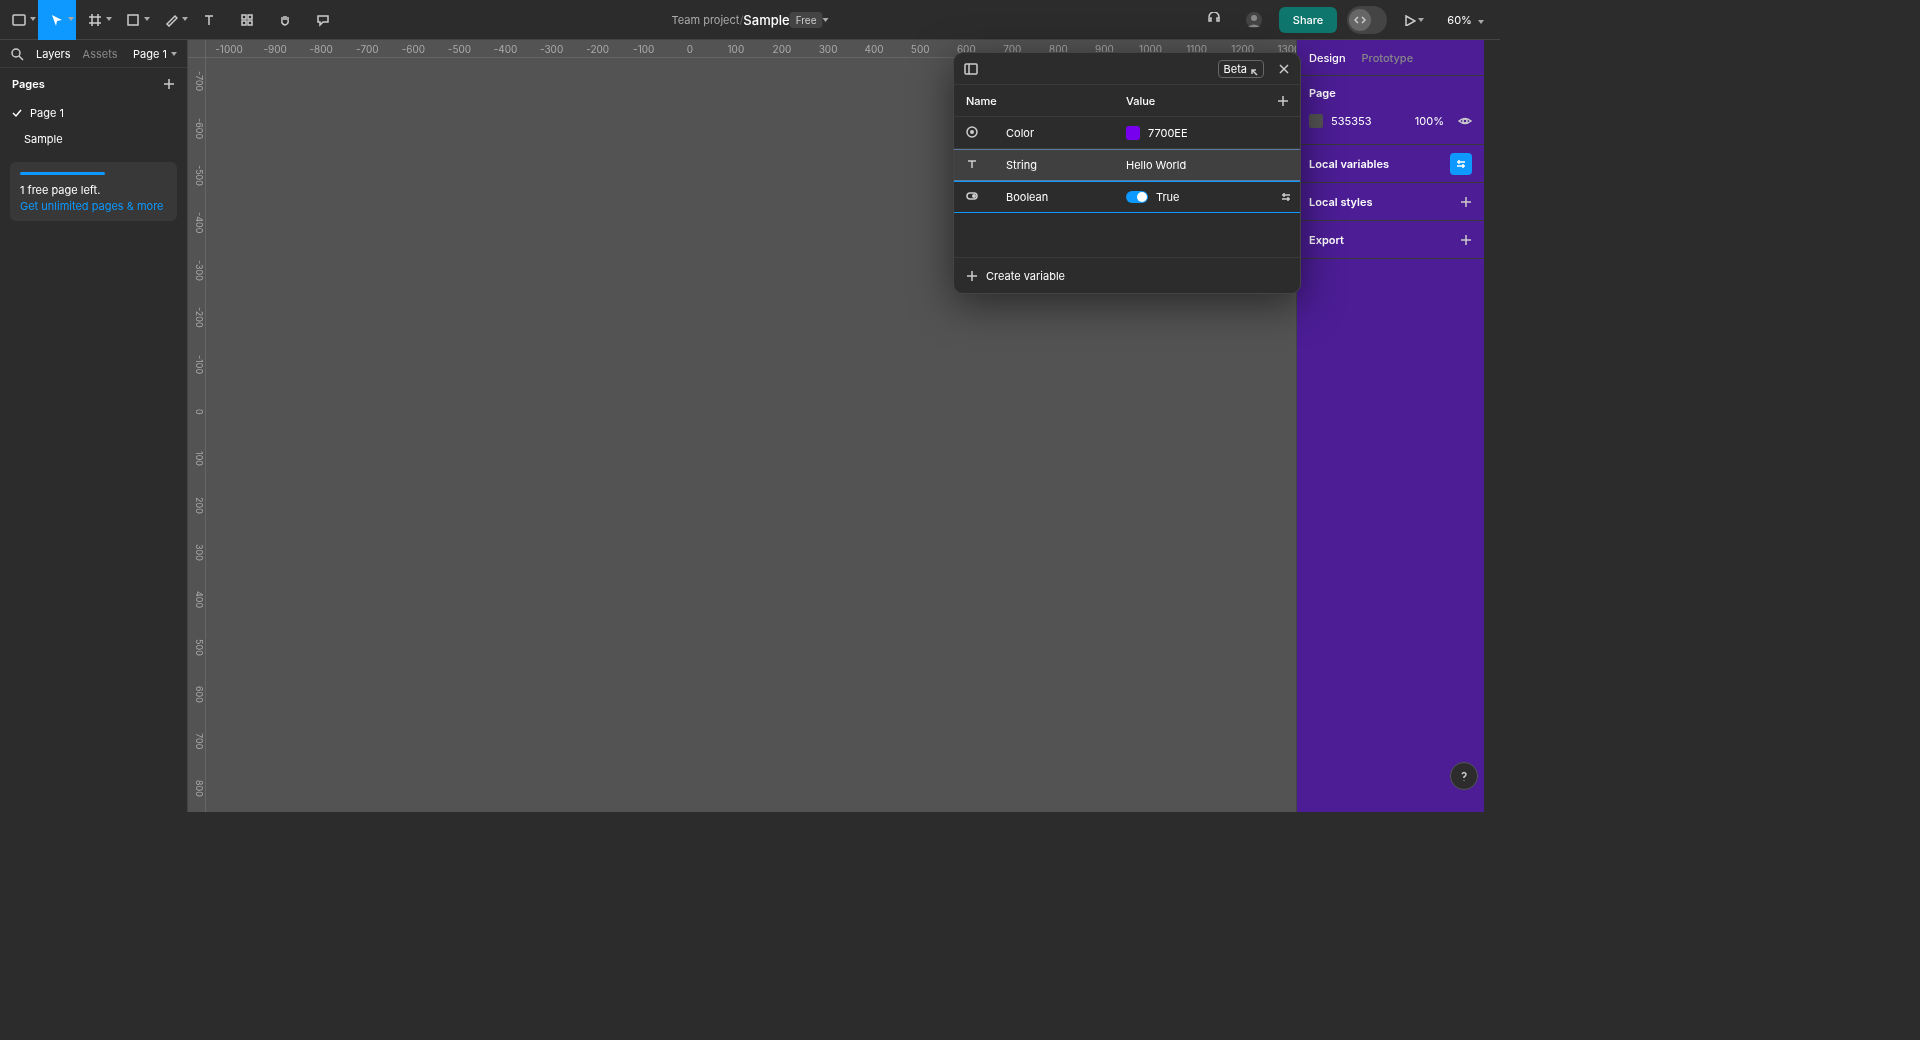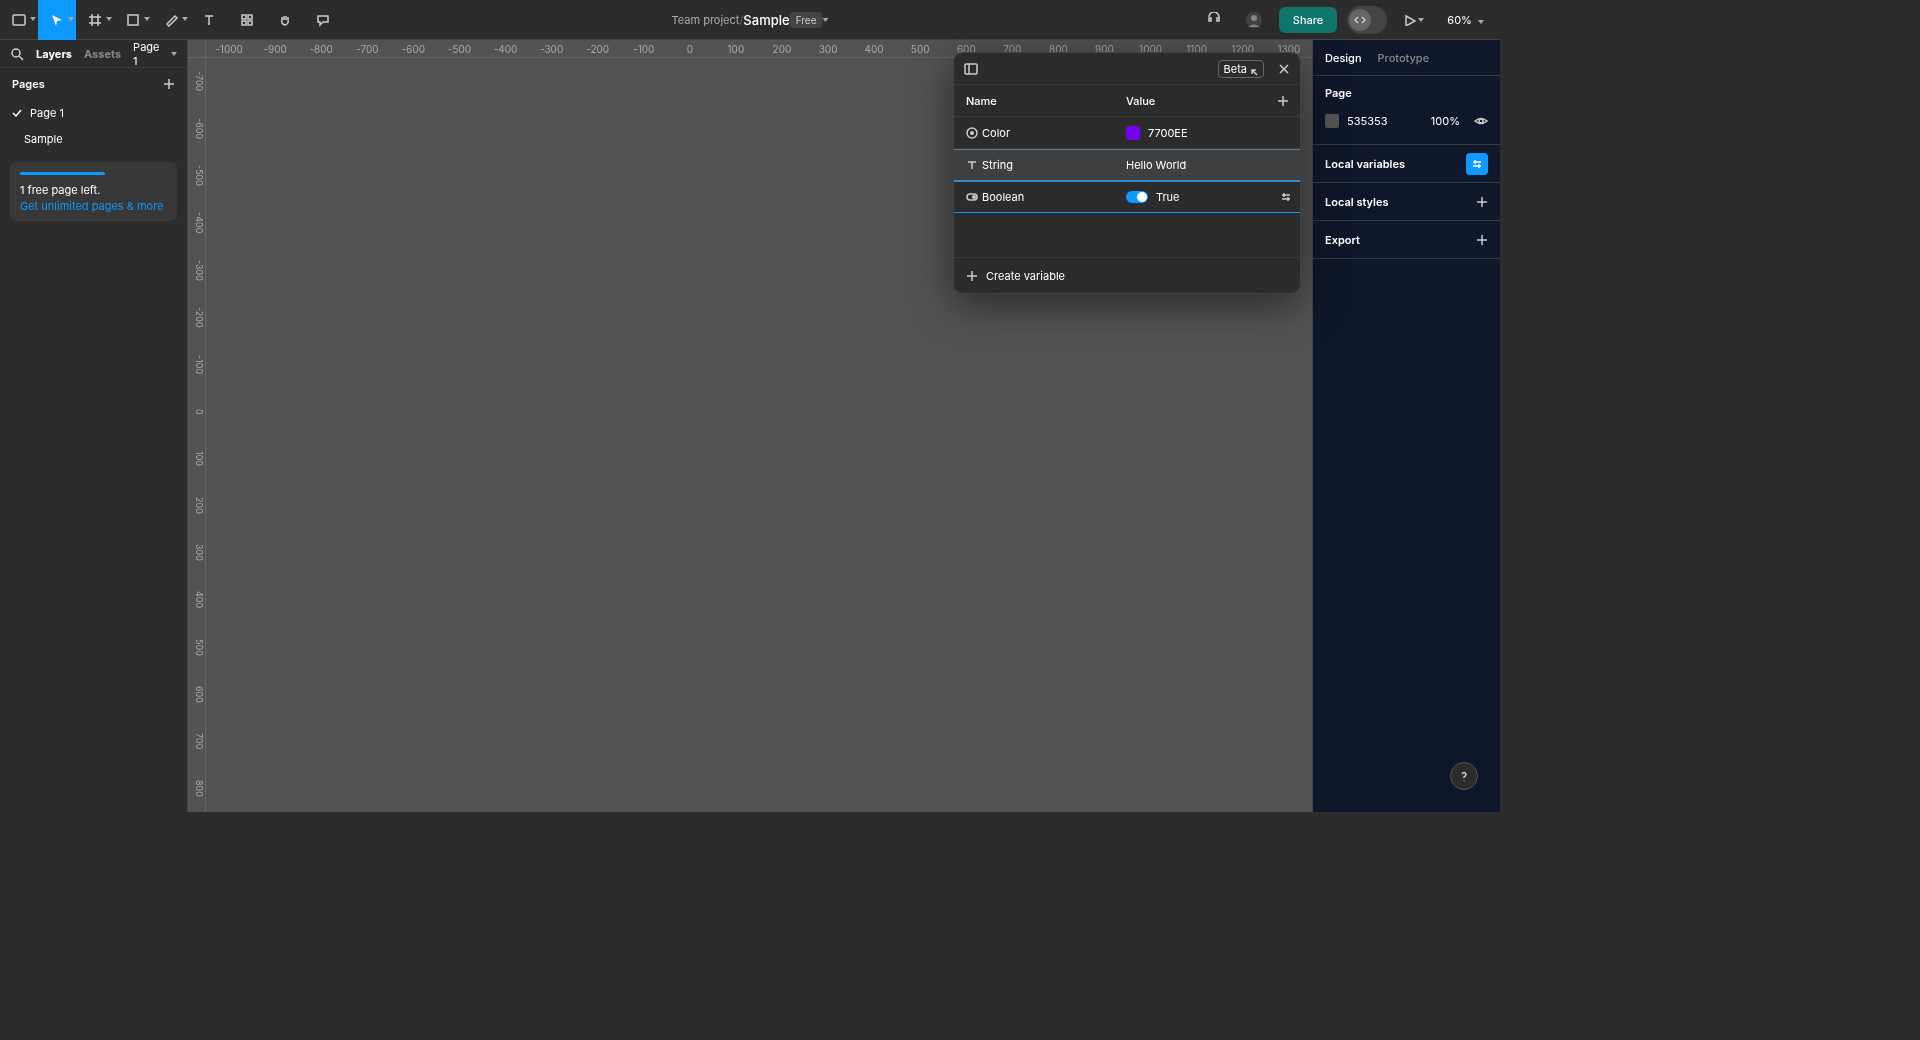--- a/index.html
+++ b/index.html
@@ -22,21 +22,21 @@
 .share{background:#0f766e;border-radius:6px;padding:6px 14px;font-weight:500;}
 .dev{background:#444;width:40px;height:28px;border-radius:14px;display:flex;align-items:center;justify-content:flex-start;padding:2px;}
 .dev .knob{width:22px;height:22px;border-radius:11px;background:#666;display:flex;align-items:center;justify-content:center;}
 .play{width:34px;height:30px;display:flex;align-items:center;justify-content:center;}
 .zoom{color:#ccc;padding:0 6px;}
 
 
 .left{position:absolute;top:40px;left:0;width:188px;bottom:0;background:#2c2c2c;border-right:1px solid #444;z-index:4;}
 .lhdr{height:28px;display:flex;align-items:center;padding:0 10px;gap:12px;border-bottom:1px solid #3a3a3a;}
 .lhdr .search{width:14px;height:14px;}
-.ltab{color:#888;font-weight:700;cursor:pointer;}
+.ltab{color:#888;font-weight:400;cursor:pointer;}
 .ltab.on{color:#fff;}
 .lpgsel{margin-left:auto;display:flex;align-items:center;gap:4px;color:#ccc;}
 .pageshdr{height:32px;display:flex;align-items:center;padding:0 12px;font-weight:600;}
 .pageshdr .add{margin-left:auto;}
 .pgrow{height:26px;display:flex;align-items:center;padding:0 12px;gap:8px;}
 .pgrow .tick{width:10px;}
 .layerrow{height:26px;display:flex;align-items:center;padding:0 24px;color:#ccc;}
 .promo{margin:10px;background:#383838;border-radius:6px;padding:10px 10px 8px;}
 .promo .bar{height:3px;background:#0d99ff;width:58%;border-radius:2px;margin-bottom:8px;}
 .promo .l1{color:#fff;margin-bottom:2px;}
@@ -44,21 +44,21 @@
 
 
 .canvas{position:absolute;top:40px;left:188px;right:188px;bottom:0;background:#535353;}
 .rulerTop{position:absolute;top:0;left:18px;right:0;height:18px;background:#535353;border-bottom:1px solid #666;display:flex;}
 .rulerTop span{flex:1;text-align:center;font-size:10px;color:#aaa;line-height:18px;}
 .rulerLeft{position:absolute;top:18px;left:0;width:18px;bottom:0;background:#535353;border-right:1px solid #666;display:flex;flex-direction:column;}
 .rulerLeft span{flex:1;writing-mode:vertical-rl;text-align:center;font-size:9px;color:#aaa;}
 .corner{position:absolute;top:0;left:0;width:18px;height:18px;background:#535353;border-right:1px solid #666;border-bottom:1px solid #666;}
 
 
-.right{position:absolute;top:40px;right:0;width:188px;bottom:0;background:#0f172a;border-left:1px solid #444;z-index:4;}
+.right{position:absolute;top:40px;right:16px;width:188px;bottom:0;background:#4c1d95;border-left:1px solid #444;z-index:4;}
 .rtabs{height:36px;display:flex;align-items:center;padding:0 12px;gap:16px;border-bottom:1px solid #3a3a3a;}
 .rtab{color:#888;font-weight:500;}
 .rtab.on{color:#fff;}
 .rsec{padding:10px 12px;border-bottom:1px solid #3a3a3a;}
 .rsec .lbl{font-weight:600;margin-bottom:8px;}
 .rrow{display:flex;align-items:center;gap:8px;height:26px;}
 .swatch{width:14px;height:14px;background:#535353;border-radius:2px;}
 .pctbox{margin-left:auto;}
 .eye{margin-left:6px;}
 .rsecrow{height:38px;display:flex;align-items:center;padding:0 12px;border-bottom:1px solid #3a3a3a;font-weight:600;}
@@ -70,21 +70,21 @@
 .modal .mhdr{height:32px;display:flex;align-items:center;padding:0 10px;gap:8px;border-bottom:1px solid #3a3a3a;}
 .modal .mhdr .beta{margin-left:auto;border:1px solid #666;border-radius:4px;padding:1px 5px;font-size:9px;color:#ccc;display:flex;align-items:flex-end;gap:3px;}
 .modal .mhdr .close{margin-left:6px;}
 .modal .thead{height:32px;display:flex;align-items:center;border-bottom:1px solid #3a3a3a;}
 .modal .ncol{width:160px;padding-left:12px;font-weight:500;}
 .modal .vcol{flex:1;padding-left:12px;font-weight:500;}
 .modal .addcol{width:34px;display:flex;justify-content:center;}
 .modal .vrow{height:32px;display:flex;align-items:center;border-bottom:1px solid #3a3a3a;}
 .modal .vrow.sel{background:#404040;border-top:1px solid #5a7ba0;border-bottom:1px solid #5a7ba0;}
 .modal .vrow.editing{border:1px solid #0d99ff;border-left:none;border-right:none;}
-.modal .vname{width:160px;display:flex;align-items:center;gap:4px;padding-left:12px;}
+.modal .vname{width:160px;display:flex;gap:28px;padding-left:12px;}
 .modal .vval{flex:1;display:flex;align-items:center;gap:8px;padding-left:12px;position:relative;}
 .modal .vsw{width:14px;height:14px;border-radius:3px;}
 .modal .toggle{width:22px;height:12px;border-radius:6px;background:#0d99ff;position:relative;}
 .modal .toggle::after{content:'';position:absolute;right:1px;top:1px;width:10px;height:10px;border-radius:5px;background:#fff;}
 .modal .editctrl{position:absolute;right:8px;}
 .modal .mfoot{height:36px;display:flex;align-items:center;padding:0 12px;gap:8px;border-top:1px solid #3a3a3a;}
 
 
 .help{position:absolute;right:22px;bottom:22px;width:28px;height:28px;border-radius:14px;background:#2c2c2c;border:1px solid #555;display:flex;align-items:center;justify-content:center;z-index:6;}
 

